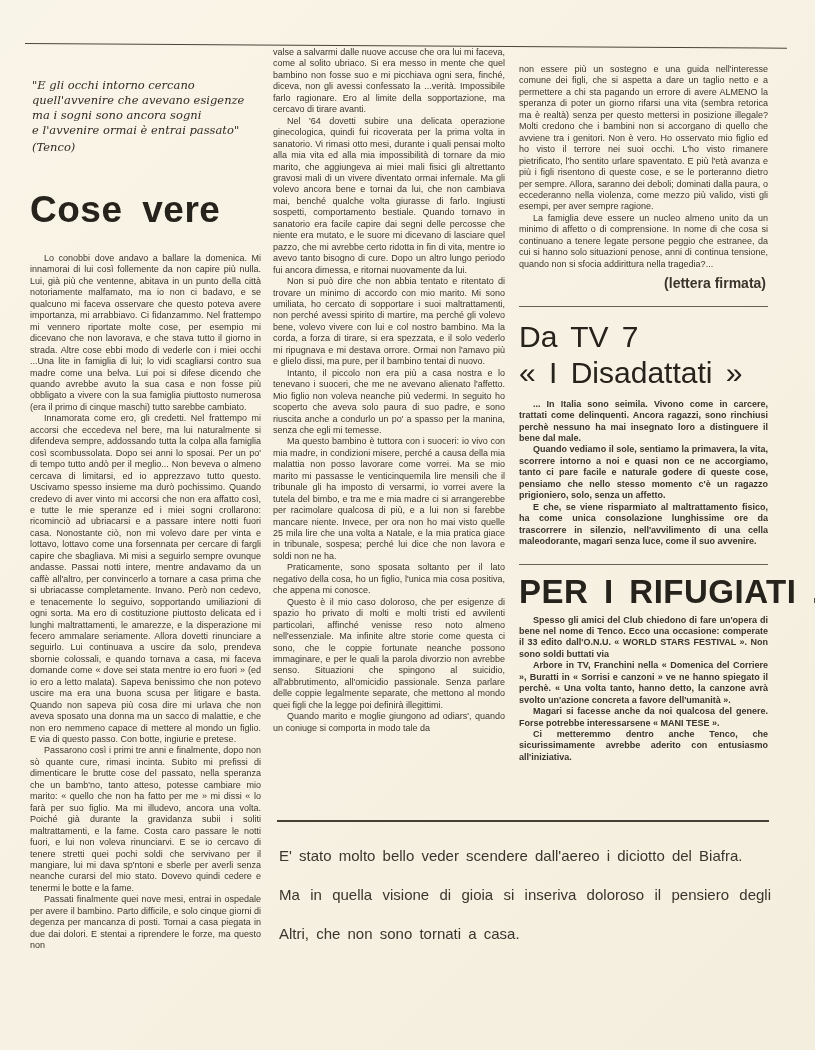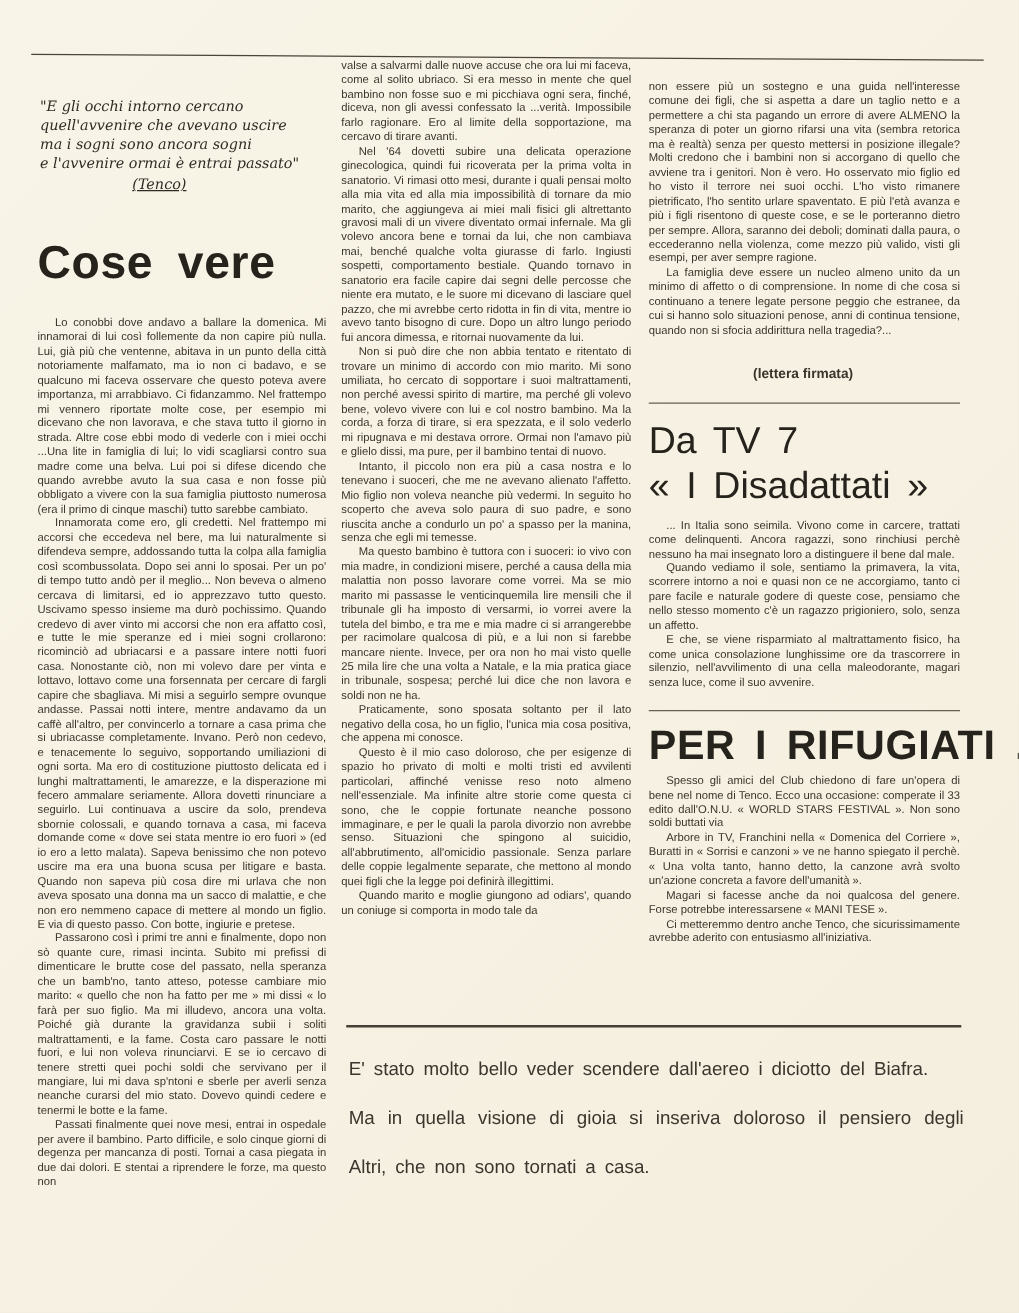--- a/index.html
+++ b/index.html
@@ -23,40 +23,40 @@
   .col p.noindent{text-indent:0;}
   .col1{left:30px;top:72px;width:231px;}
   .col2{left:273px;top:47px;width:232px;}
   .col3{left:519px;top:64px;width:249px;}
   .epigraph{
     font-family:"DejaVu Serif", serif;font-style:italic;
     font-size:11.5px;line-height:15px;color:#2f2a24;
     width:205px;margin:6px 0 0 2px;text-indent:0;
   }
   .epigraph .line{white-space:nowrap;}
-  .epigraph .attr{text-align:center;margin-top:2px;padding-right:14px;text-decoration:underline;}
+  .epigraph .attr{text-align:left;margin-top:2px;padding-right:14px;}
   .article-title{
     font-size:37px;line-height:38px;font-weight:bold;color:#26221c;
     letter-spacing:0.5px;word-spacing:9px;margin:36px 0 0 0;
   }
   .col1 .body-start{margin-top:24px;}
   .signature{
-    text-align:center;font-weight:bold;font-size:11px;
-    margin-top:24px;padding-right:2px;text-indent:0;
+    text-align:right;font-weight:bold;font-size:14px;
+    margin-top:8px;padding-right:2px;text-indent:0;
   }
   .divider{border-top:1.5px solid #4d463c;margin-top:16px;opacity:.85;}
   .tv7-title{
     font-size:30px;line-height:36px;font-weight:normal;color:#26221c;
     word-spacing:5px;margin-top:12px;
   }
   .rif-title{
     font-size:33px;line-height:30px;font-weight:bold;color:#26221c;
     letter-spacing:0.5px;word-spacing:6px;margin-top:12px;white-space:nowrap;
   }
-  .sect-body{margin-top:8px;}
+  .sect-body{margin-top:8px;font-weight:bold;}
   .bottom-rule{
     position:absolute;left:277px;top:820px;width:492px;height:0;
     border-top:2px solid #453f35;
   }
   .biafra{
     position:absolute;left:279px;top:836px;width:492px;
     font-size:15px;line-height:39px;color:#3b362d;
     text-align:justify;
   }
   .biafra p{margin:0;text-indent:0;word-spacing:3px;}
@@ -64,21 +64,21 @@
 </head>
 <body>
 
 <div class="page">
 
   <div class="top-rule"></div>
 
   <div class="col col1">
     <div class="epigraph">
       <div class="line">"E gli occhi intorno cercano</div>
-      <div class="line">quell'avvenire che avevano uscire</div>
+      <div class="line">quell'avvenire che avevano esigenze</div>
       <div class="line">ma i sogni sono ancora sogni</div>
       <div class="line">e l'avvenire ormai è entrai passato"</div>
       <div class="attr">(Tenco)</div>
     </div>
 
     <h1 class="article-title">Cose vere</h1>
 
     <div class="body-start">
       <p>Lo conobbi dove andavo a ballare la domenica. Mi innamorai di lui così follemente da non capire più nulla. Lui, già più che ventenne, abitava in un punto della città notoriamente malfamato, ma io non ci badavo, e se qualcuno mi faceva osservare che questo poteva avere importanza, mi arrabbiavo. Ci fidanzammo. Nel frattempo mi vennero riportate molte cose, per esempio mi dicevano che non lavorava, e che stava tutto il giorno in strada. Altre cose ebbi modo di vederle con i miei occhi ...Una lite in famiglia di lui; lo vidi scagliarsi contro sua madre come una belva. Lui poi si difese dicendo che quando avrebbe avuto la sua casa e non fosse più obbligato a vivere con la sua famiglia piuttosto numerosa (era il primo di cinque maschi) tutto sarebbe cambiato.</p>
       <p>Innamorata come ero, gli credetti. Nel frattempo mi accorsi che eccedeva nel bere, ma lui naturalmente si difendeva sempre, addossando tutta la colpa alla famiglia così scombussolata. Dopo sei anni lo sposai. Per un po' di tempo tutto andò per il meglio... Non beveva o almeno cercava di limitarsi, ed io apprezzavo tutto questo. Uscivamo spesso insieme ma durò pochissimo. Quando credevo di aver vinto mi accorsi che non era affatto così, e tutte le mie speranze ed i miei sogni crollarono: ricominciò ad ubriacarsi e a passare intere notti fuori casa. Nonostante ciò, non mi volevo dare per vinta e lottavo, lottavo come una forsennata per cercare di fargli capire che sbagliava. Mi misi a seguirlo sempre ovunque andasse. Passai notti intere, mentre andavamo da un caffè all'altro, per convincerlo a tornare a casa prima che si ubriacasse completamente. Invano. Però non cedevo, e tenacemente lo seguivo, sopportando umiliazioni di ogni sorta. Ma ero di costituzione piuttosto delicata ed i lunghi maltrattamenti, le amarezze, e la disperazione mi fecero ammalare seriamente. Allora dovetti rinunciare a seguirlo. Lui continuava a uscire da solo, prendeva sbornie colossali, e quando tornava a casa, mi faceva domande come « dove sei stata mentre io ero fuori » (ed io ero a letto malata). Sapeva benissimo che non potevo uscire ma era una buona scusa per litigare e basta. Quando non sapeva più cosa dire mi urlava che non aveva sposato una donna ma un sacco di malattie, e che non ero nemmeno capace di mettere al mondo un figlio. E via di questo passo. Con botte, ingiurie e pretese.</p>

